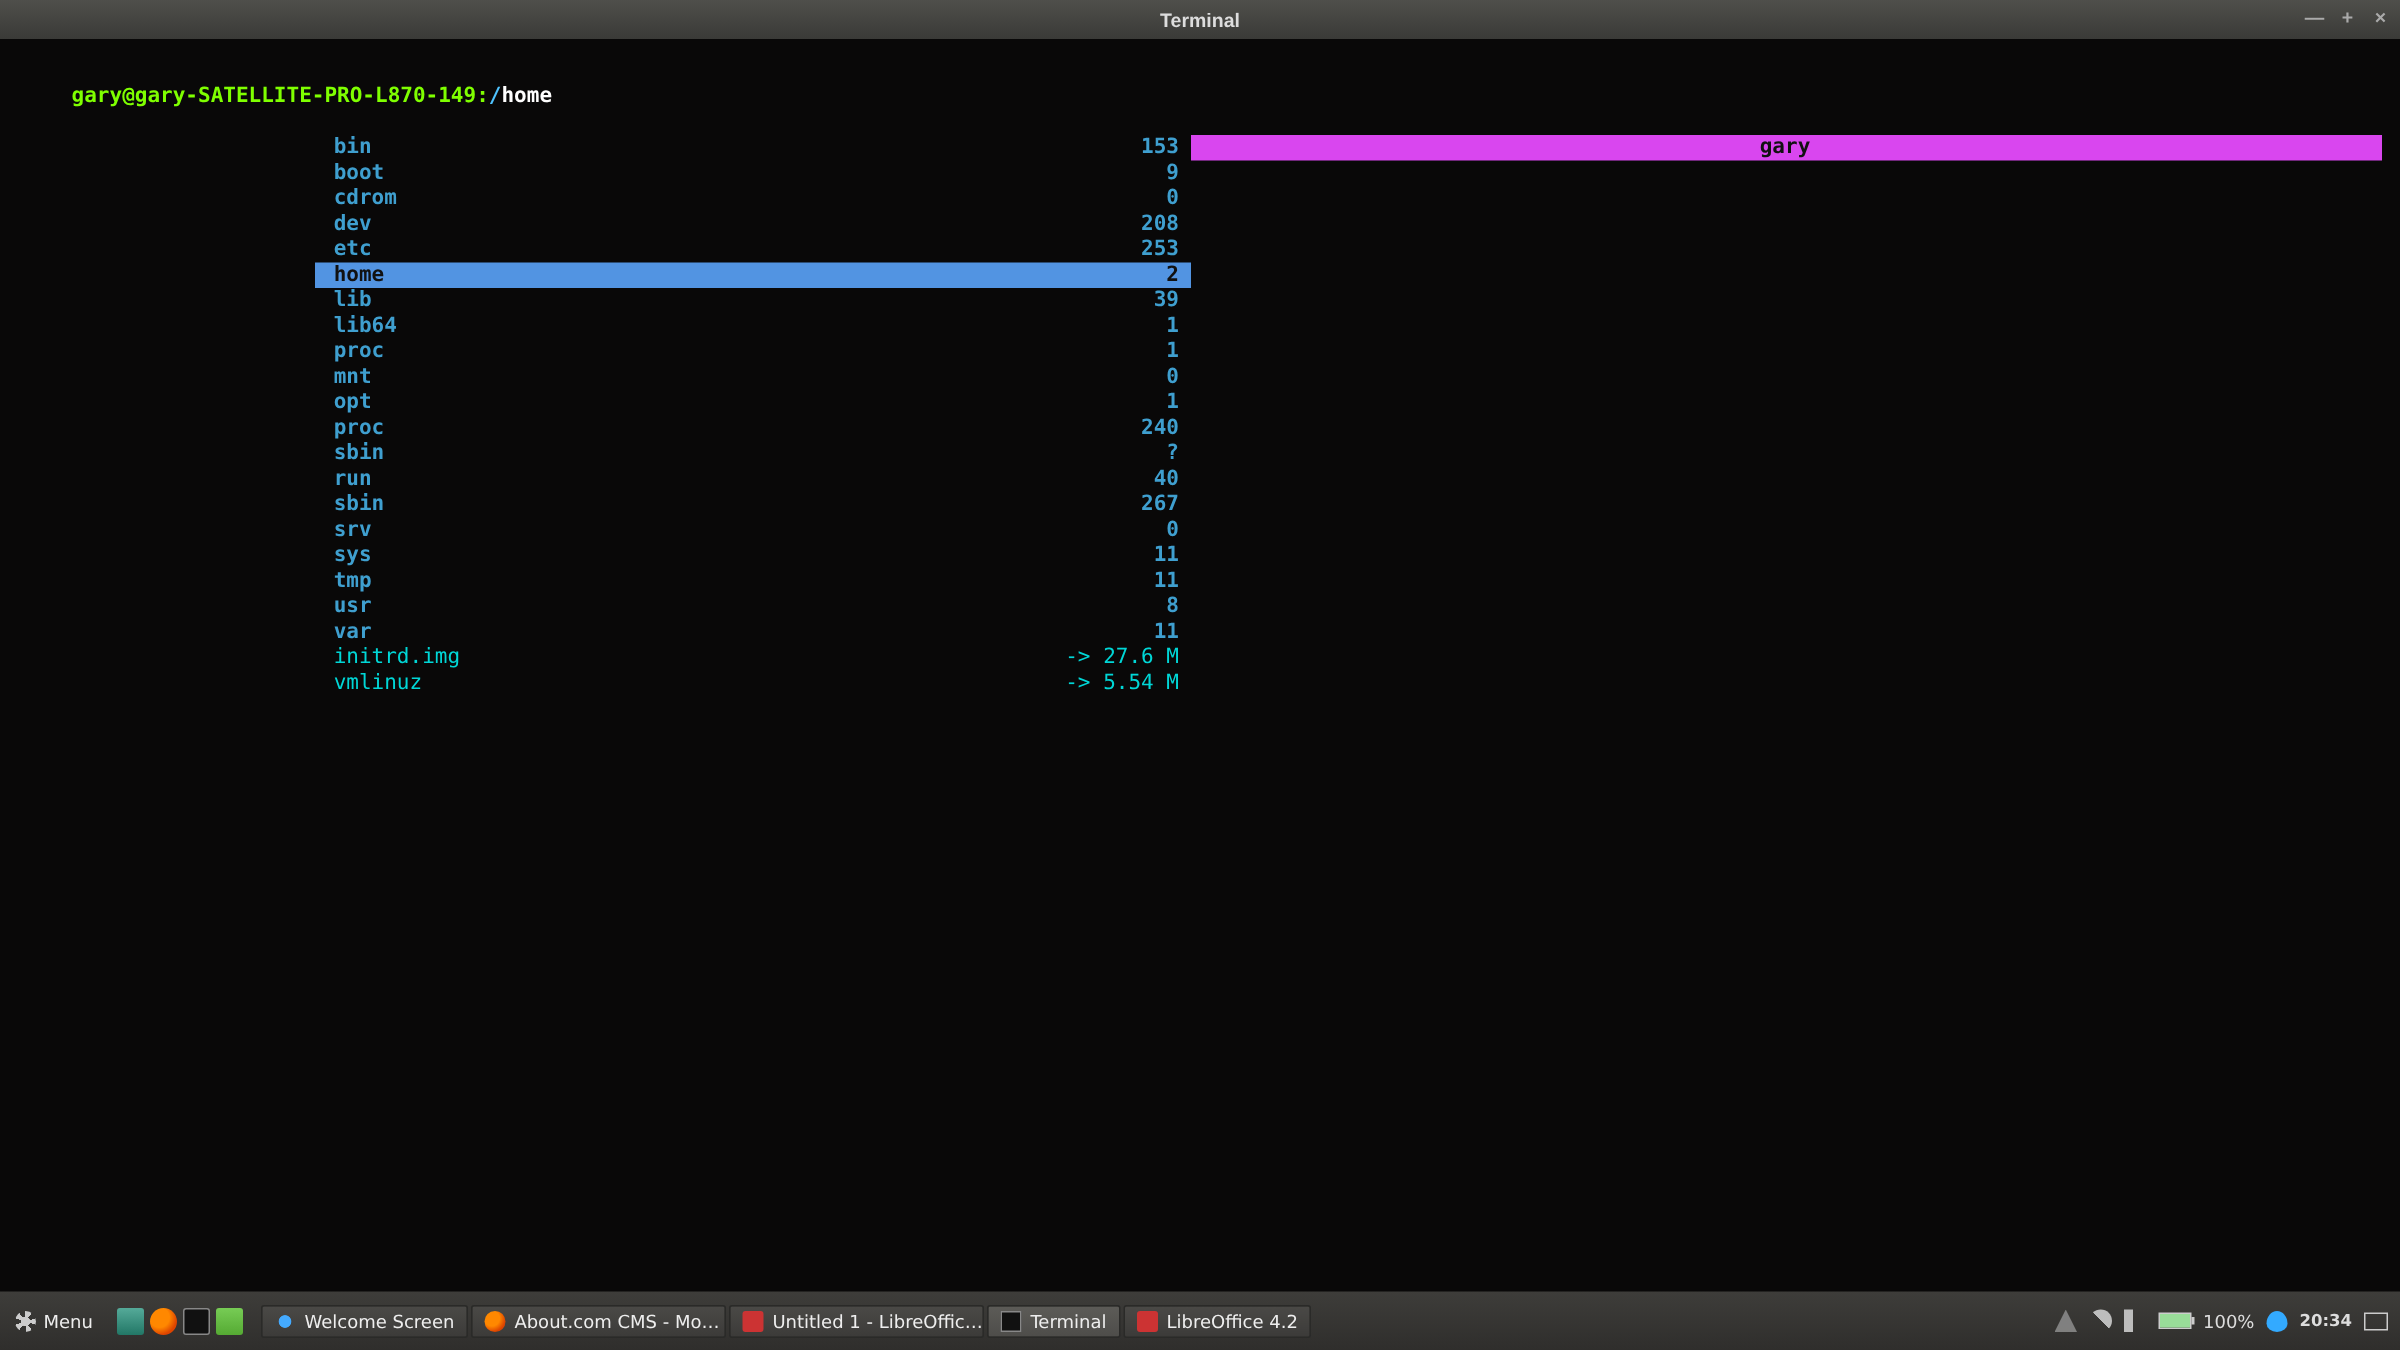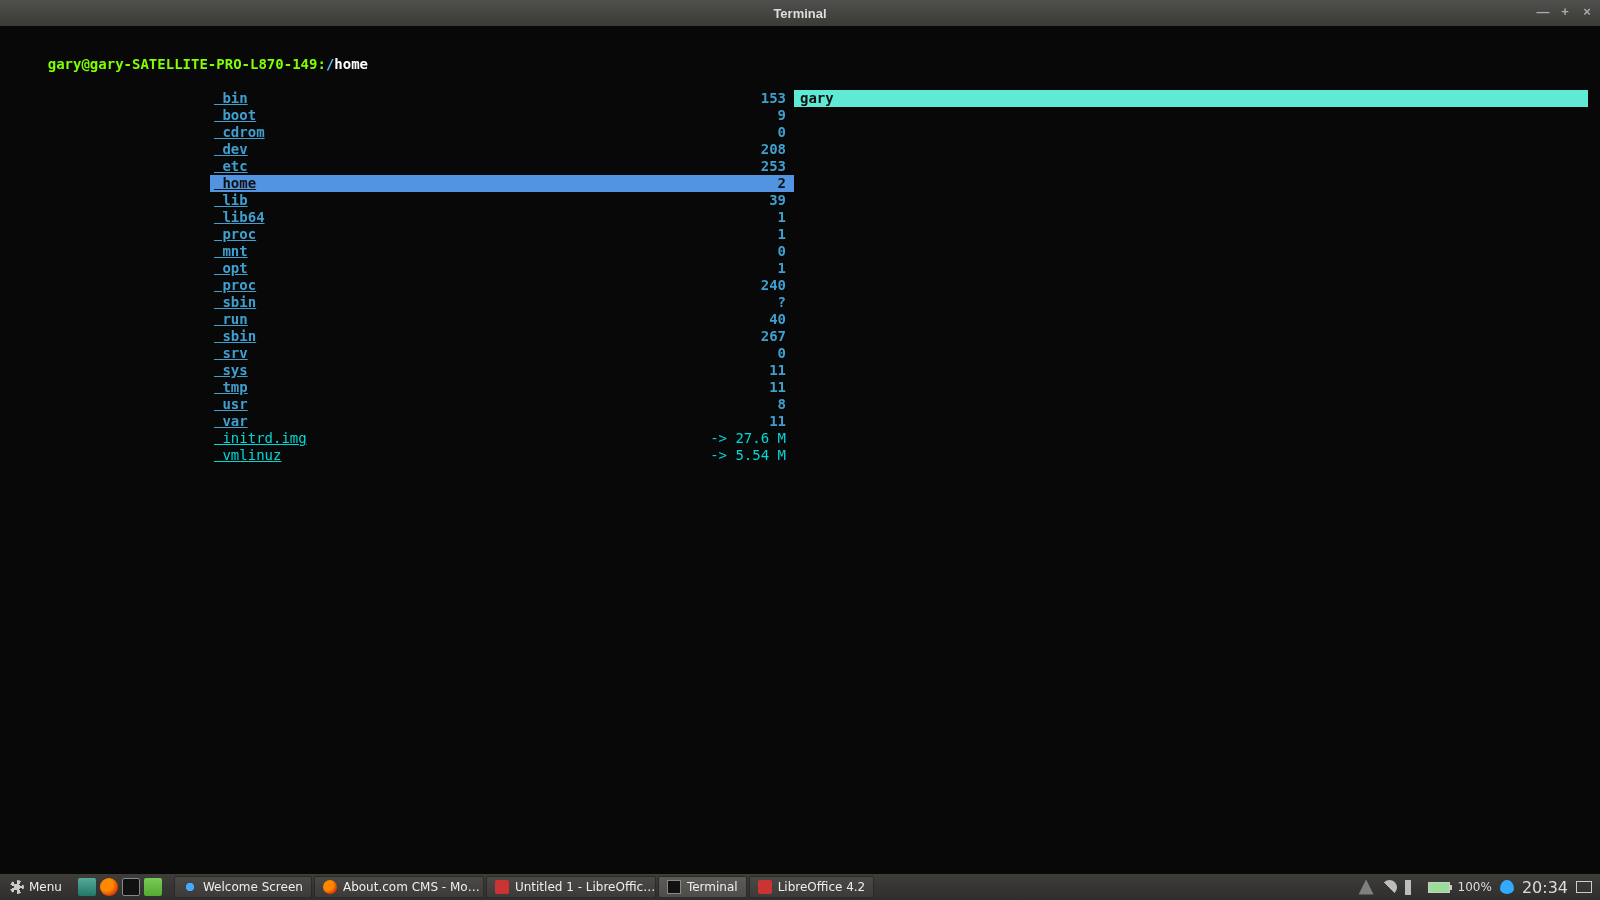--- a/index.html
+++ b/index.html
@@ -77,54 +77,54 @@
   padding-top: 0;
 }
 .mid-row {
   display: flex;
   justify-content: space-between;
   padding: 0 8px 0 4px;
   height: 17px;
   align-items: center;
   white-space: pre;
 }
-.mid-row .name { color: #3f9fcf; font-weight: bold; text-decoration: underline; }
+.mid-row .name { color: #3f9fcf; font-weight: bold; }
 .mid-row .size { color: #3f9fcf; font-weight: bold; }
 .mid-row.symlink .name,
 .mid-row.symlink .size { color: #00d7d7; font-weight: normal; }
 .mid-row.selected {
   background: #5294e2;
 }
 .mid-row.selected .name,
 .mid-row.selected .size { color: #111; }
 
 .right-row {
   display: flex;
   padding: 0 8px 0 6px;
   height: 17px;
 }
-.right-row.selected { background: #5eead4; }
+.right-row.selected { background: #d946ef; justify-content: center; }
 .right-row.selected .name { color: #111; font-weight: bold; }
 
 .statusbar {
   position: absolute;
   bottom: 0; left: 0; right: 0;
   height: 17px;
   display: flex;
   justify-content: space-between;
   padding: 0 4px 0 2px;
   color: #3f9fcf;
   white-space: pre;
 }
 .statusbar .right { text-align: right; }
 
 .taskbar {
   position: absolute;
   bottom: 0; left: 0; right: 0;
-  height: 26px;
+  height: 39px;
   background: linear-gradient(#3e3d3a, #2f2e2c);
   display: flex;
   align-items: center;
   font-family: "DejaVu Sans", sans-serif;
   font-size: 12px;
   color: #eee;
 }
 .menu-btn {
   display: flex; align-items: center; gap: 5px;
   padding: 0 10px; height: 100%;
@@ -168,21 +168,21 @@
   color: #ddd;
 }
 .tray .tic { width: 15px; height: 15px; opacity: .9; }
 .tray .user { background: #888; clip-path: polygon(50% 0,100% 100%,0 100%); }
 .tray .wifi { background: conic-gradient(from 225deg, transparent 0 25%, #ccc 25% 75%, transparent 75% 100%); border-radius:50%; }
 .tray .snd { background: linear-gradient(90deg,#ccc 40%, transparent 40%); }
 .tray .bat { width: 22px; height: 11px; border:1px solid #ccc; position:relative; }
 .tray .bat::after{content:"";position:absolute;right:-3px;top:2px;width:2px;height:5px;background:#ccc;}
 .tray .bat .fill{background:#9d9;height:100%;width:100%;}
 .tray .shield { width:14px;height:14px;background:#3af;border-radius:50% 50% 50% 50% / 60% 60% 40% 40%; }
-.tray .time { font-size:16px; }
+.tray .time { font-size:11px;font-weight:bold; }
 .tray .disp { width:16px;height:12px;border:1px solid #ccc; }
 </style>
 </head>
 <body>
 
 <div class="backdrop"></div>
 
 <div class="titlebar">
   <span>Terminal</span>
   <div class="winbtns">

